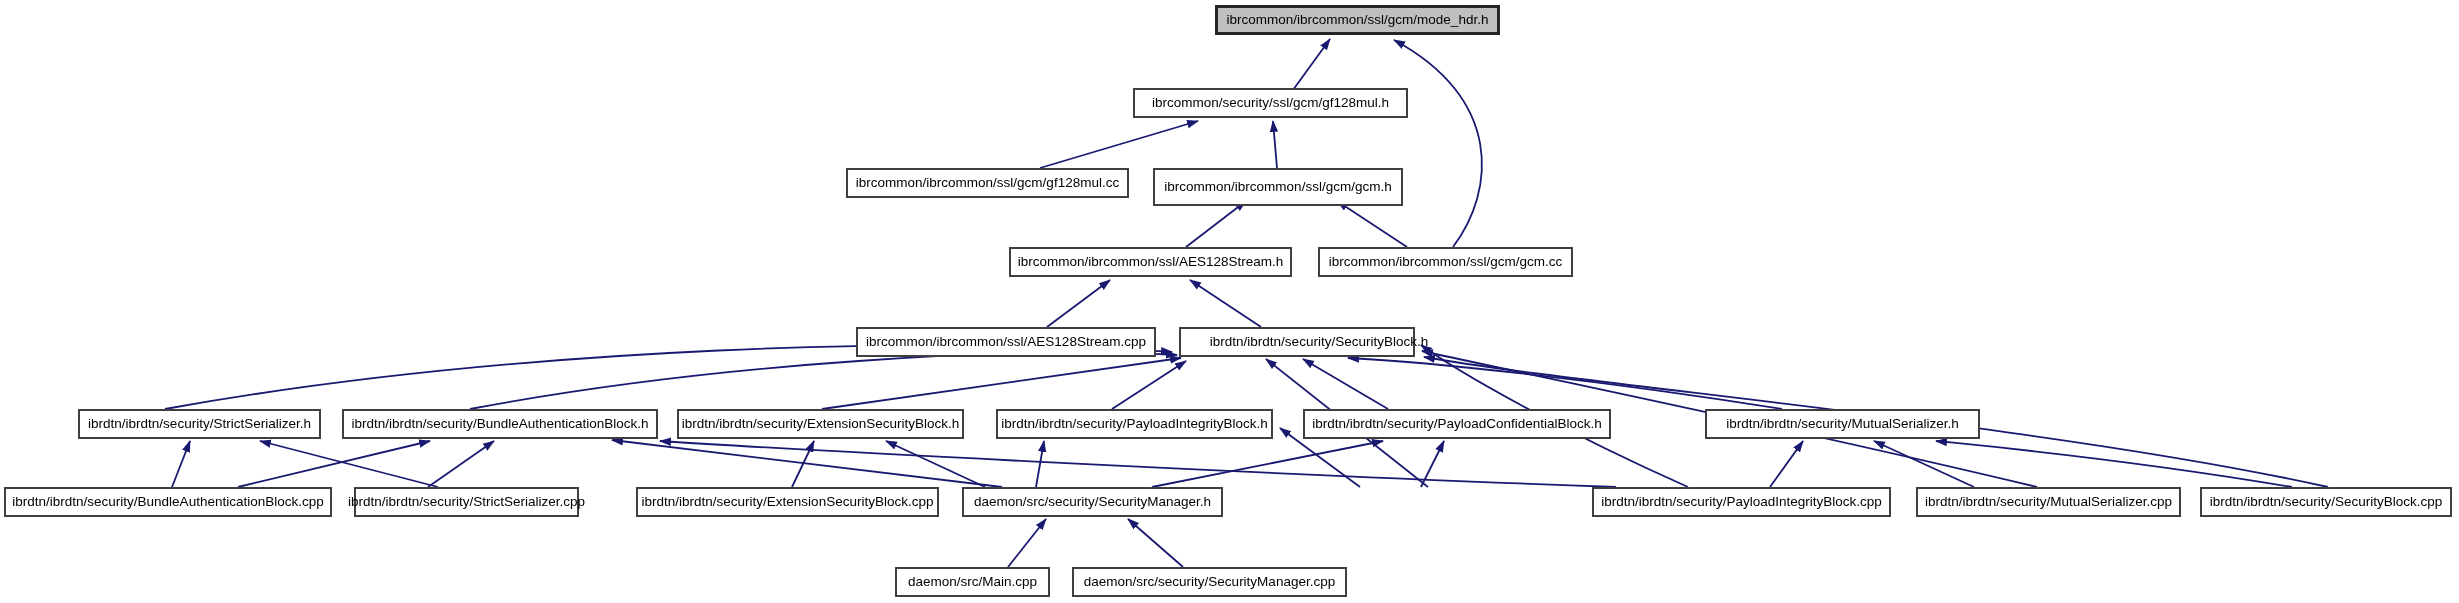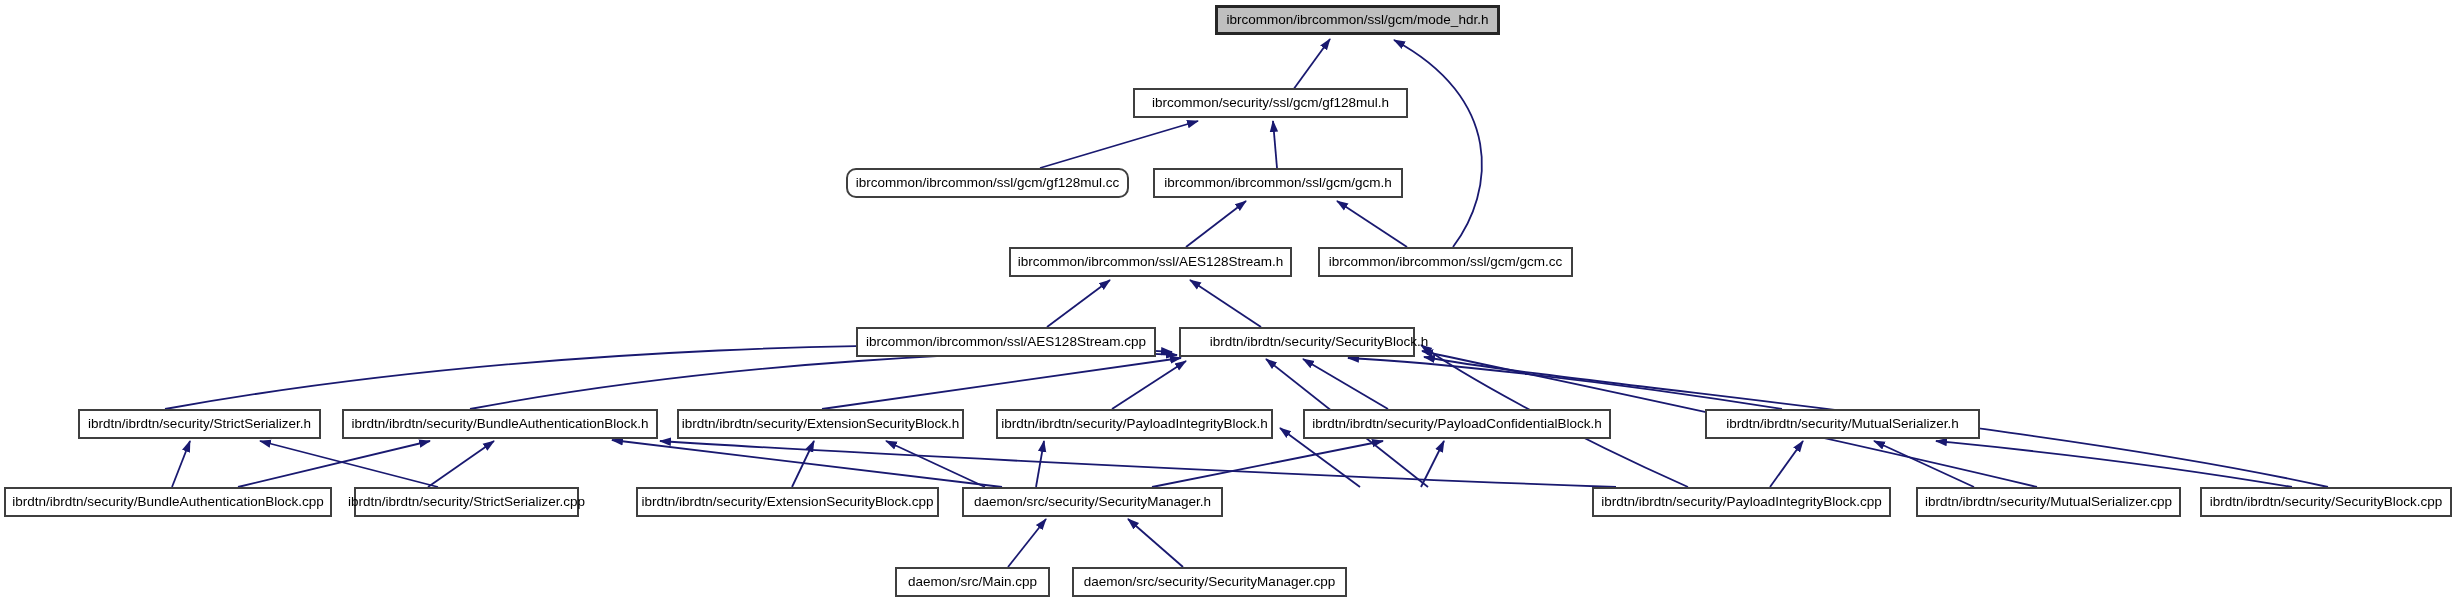--- a/index.html
+++ b/index.html
@@ -58,22 +58,22 @@
       <path d="M1421,487 L1444,441" class="edge" marker-end="url(#arrow)"></path>
       <path d="M1616,487 C1250,474 780,449 660,441" class="edge" marker-end="url(#arrow)"></path>
       <path d="M1770,487 L1803,441" class="edge" marker-end="url(#arrow)"></path>
       <path d="M1974,487 L1874,441" class="edge" marker-end="url(#arrow)"></path>
       <path d="M2292,487 C2120,458 1975,445 1936,441" class="edge" marker-end="url(#arrow)"></path>
       <path d="M1008,567 L1046,519" class="edge" marker-end="url(#arrow)"></path>
       <path d="M1183,567 L1128,519" class="edge" marker-end="url(#arrow)"></path>
     </svg>
 <div class="node highlight" style="left: 1215px; top: 5px; width: 285px; height: 30px;">ibrcommon/ibrcommon/ssl/gcm/mode_hdr.h</div>
     <div class="node" style="left: 1133px; top: 88px; width: 275px; height: 30px;">ibrcommon/security/ssl/gcm/gf128mul.h</div>
-    <div class="node" style="left: 846px; top: 168px; width: 283px; height: 30px; border-radius: 10px;">ibrcommon/ibrcommon/ssl/gcm/gf128mul.cc</div>
-    <div class="node" style="left: 1153px; top: 168px; width: 250px; height: 30px;">ibrcommon/ibrcommon/ssl/gcm/gcm.h</div>
+    <div class="node" style="left: 846px; top: 168px; width: 283px; height: 30px;">ibrcommon/ibrcommon/ssl/gcm/gf128mul.cc</div>
+    <div class="node" style="left: 1153px; top: 168px; width: 250px; height: 38px;">ibrcommon/ibrcommon/ssl/gcm/gcm.h</div>
     <div class="node" style="left: 1009px; top: 247px; width: 283px; height: 30px;">ibrcommon/ibrcommon/ssl/AES128Stream.h</div>
     <div class="node" style="left: 1318px; top: 247px; width: 255px; height: 30px;">ibrcommon/ibrcommon/ssl/gcm/gcm.cc</div>
     <div class="node" style="left: 856px; top: 327px; width: 300px; height: 30px;">ibrcommon/ibrcommon/ssl/AES128Stream.cpp</div>
     <div class="node" style="left: 1179px; top: 327px; width: 236px; height: 30px; padding-left: 44px;">ibrdtn/ibrdtn/security/SecurityBlock.h</div>
     <div class="node" style="left: 78px; top: 409px; width: 243px; height: 30px;">ibrdtn/ibrdtn/security/StrictSerializer.h</div>
     <div class="node" style="left: 342px; top: 409px; width: 316px; height: 30px;">ibrdtn/ibrdtn/security/BundleAuthenticationBlock.h</div>
     <div class="node" style="left: 677px; top: 409px; width: 287px; height: 30px;">ibrdtn/ibrdtn/security/ExtensionSecurityBlock.h</div>
     <div class="node" style="left: 996px; top: 409px; width: 277px; height: 30px;">ibrdtn/ibrdtn/security/PayloadIntegrityBlock.h</div>
     <div class="node" style="left: 1303px; top: 409px; width: 308px; height: 30px;">ibrdtn/ibrdtn/security/PayloadConfidentialBlock.h</div>
     <div class="node" style="left: 1705px; top: 409px; width: 275px; height: 30px;">ibrdtn/ibrdtn/security/MutualSerializer.h</div>

